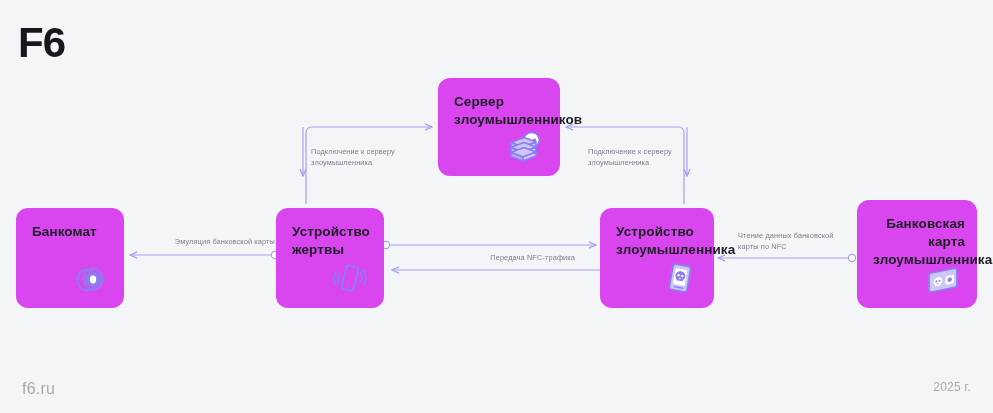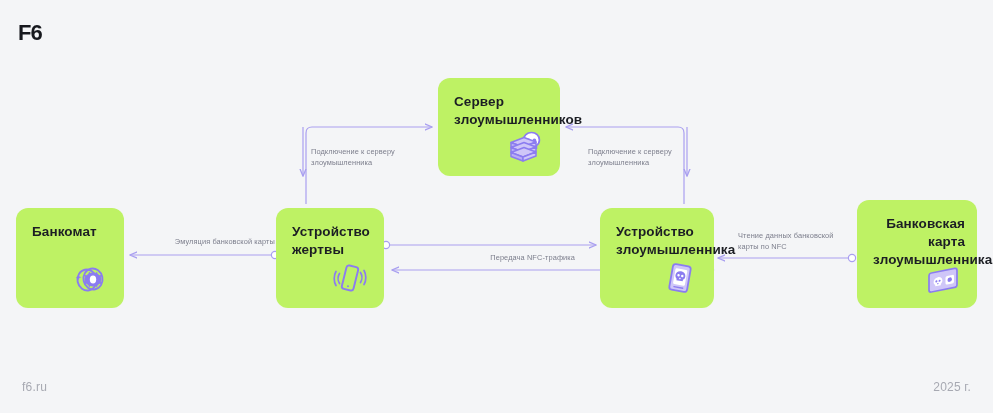--- a/index.html
+++ b/index.html
@@ -7,37 +7,37 @@
     width:993px;height:413px;
     background:#f4f5f7;
     font-family:"Liberation Sans","DejaVu Sans",sans-serif;
     overflow:hidden;position:relative;
   }
   #stage{position:absolute;inset:0;}
 
   
   .brand{
     position:absolute;left:18px;top:22px;
-    font-size:22px;font-weight:700;letter-spacing:-1px;
+    font-size:42px;font-weight:700;letter-spacing:-1px;
     color:#16181d;line-height:1;
   }
 
   
   .footer-left{
     position:absolute;left:22px;top:380px;
-    font-size:12px;color:#a7a9b2;letter-spacing:.2px;
+    font-size:16px;color:#a7a9b2;letter-spacing:.2px;
   }
   .footer-right{
     position:absolute;right:22px;top:380px;
     font-size:12px;color:#a7a9b2;letter-spacing:.2px;text-align:center;
   }
 
   
   .node{
-    position:absolute;background:#bef264;border-radius:12px;
+    position:absolute;background:#d946ef;border-radius:12px;
     box-sizing:border-box;
   }
   .node .title{
     position:absolute;left:16px;top:15px;right:12px;
     font-size:13.5px;font-weight:700;color:#1c1e24;
     line-height:1.35;letter-spacing:.1px;
   }
   .node .ico{
     position:absolute;right:12px;bottom:8px;
     width:44px;height:44px;

